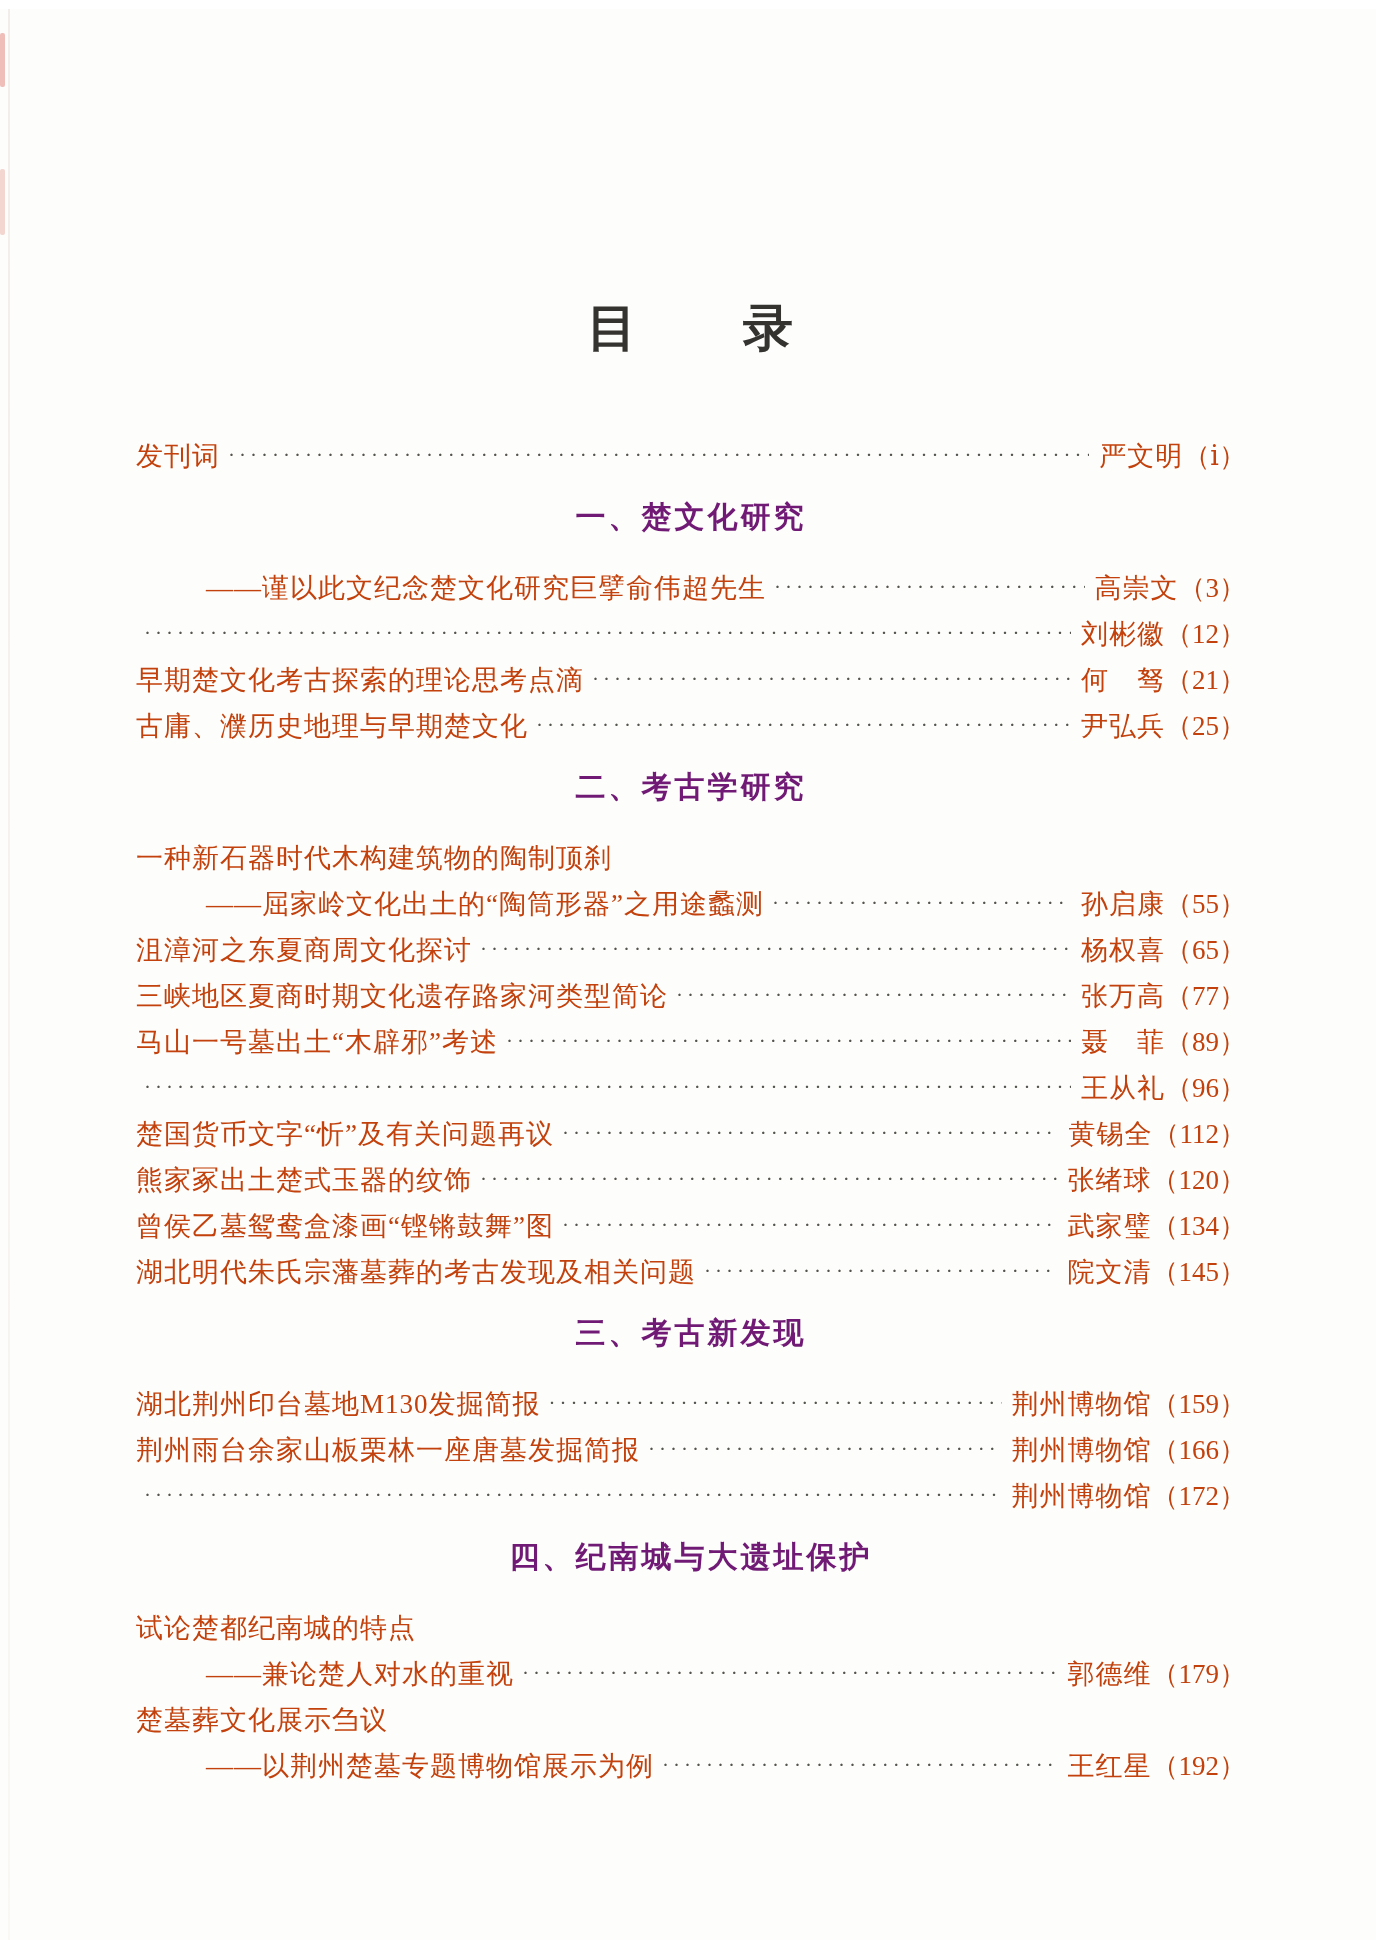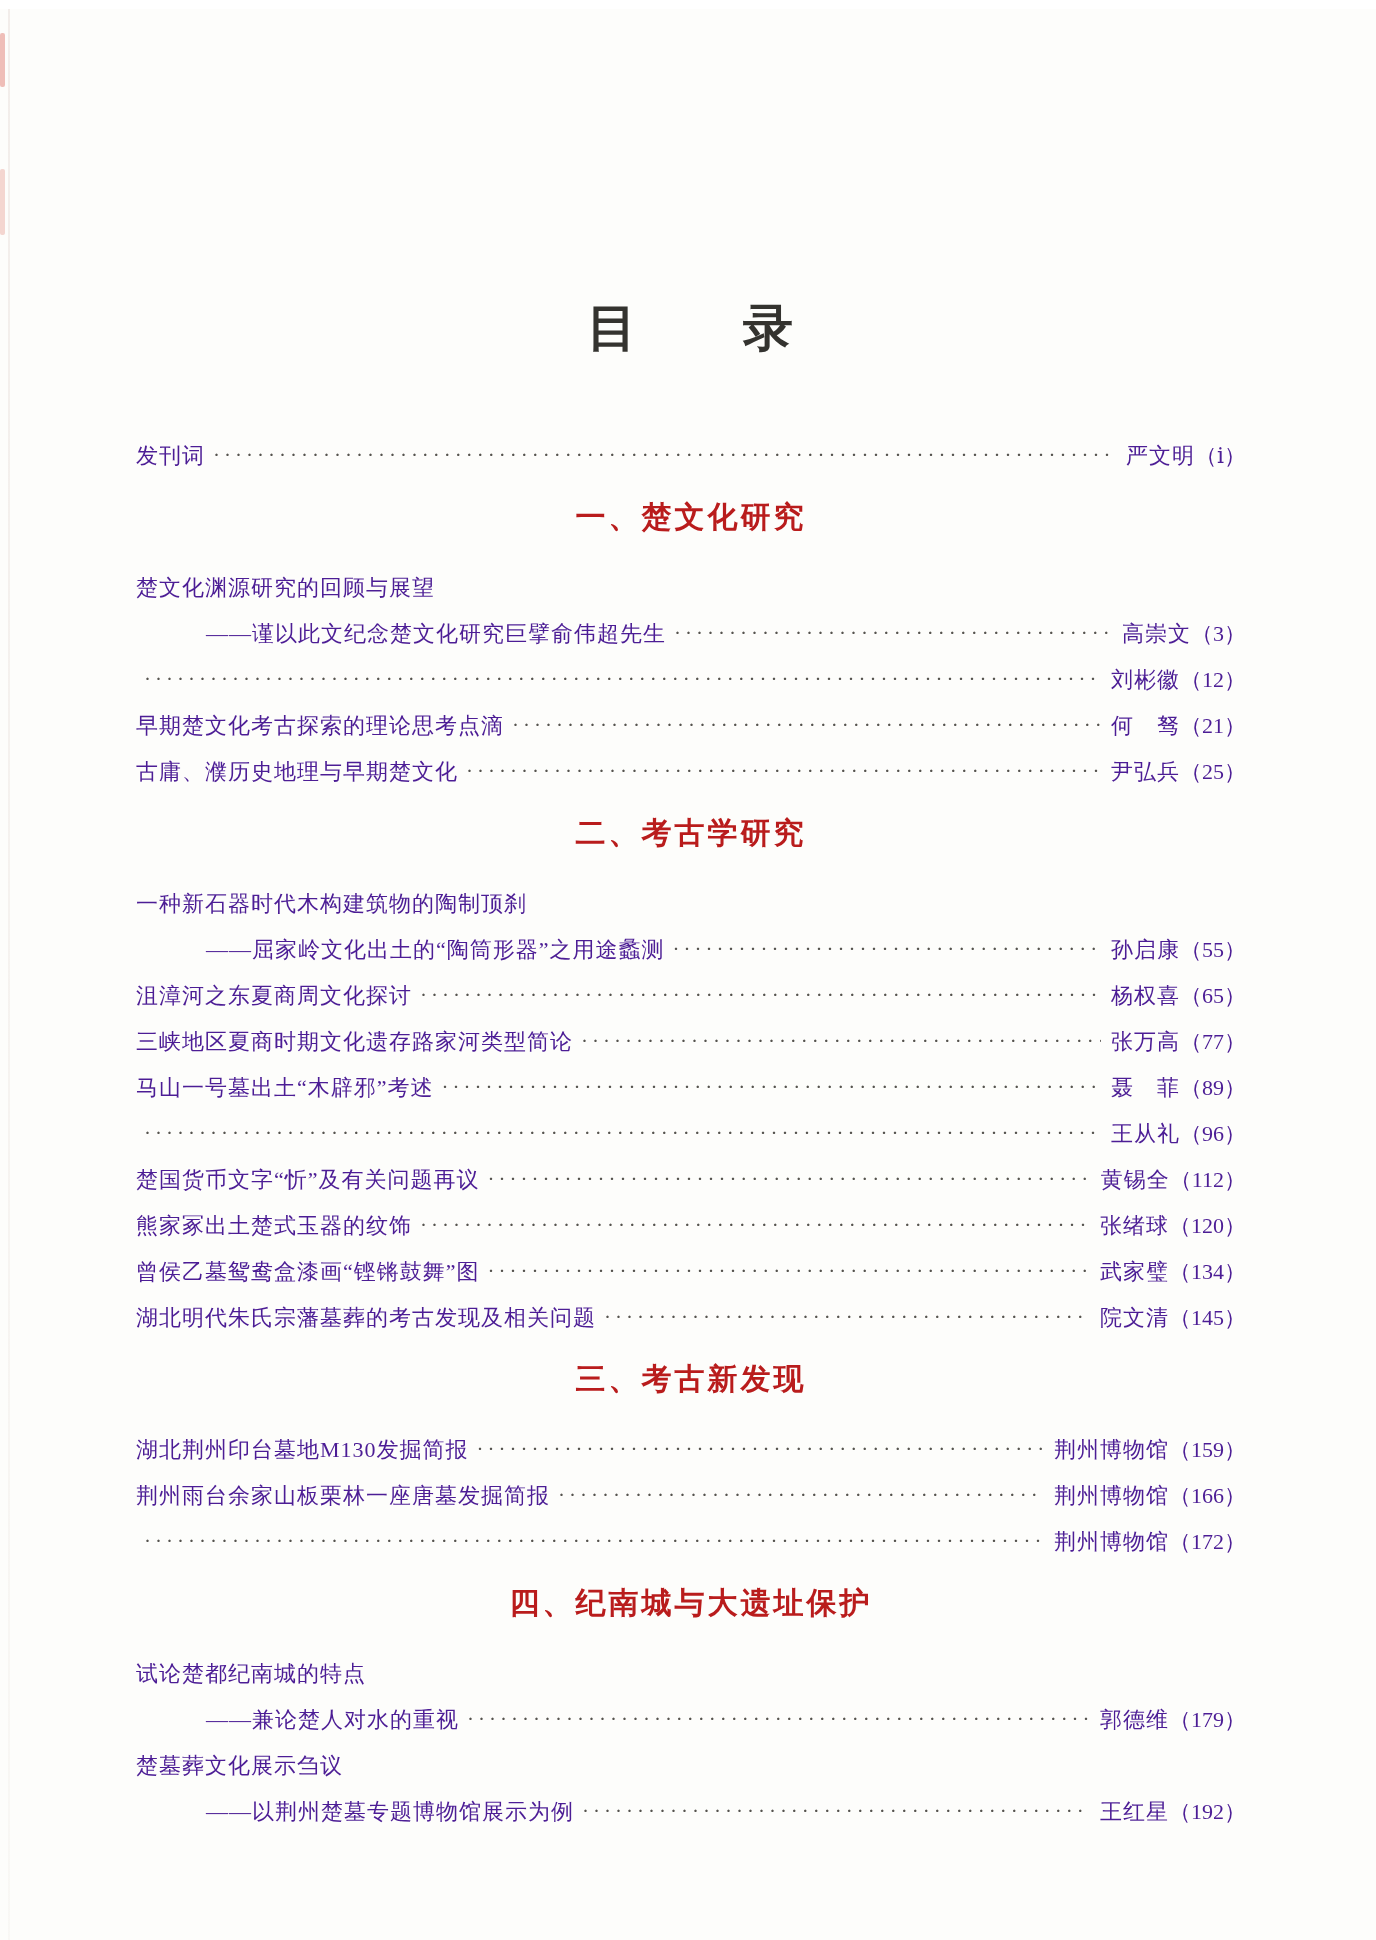--- a/index.html
+++ b/index.html
@@ -33,30 +33,30 @@
 
   .toc { margin-top:74px; }
 
   .sec {
     margin:16px 0 26px 0;
     text-align:center;
     font-family:"Liberation Sans","DejaVu Sans",sans-serif;
     font-weight:bold;
     font-size:30px; line-height:44px;
     letter-spacing:3px;
-    color:#b91c1c;
+    color:#701a75;
   }
 
   .row {
     display:flex;
     align-items:flex-start;
-    font-size:22px;
+    font-size:27px;
     line-height:46px;
     white-space:nowrap;
-    color:#4c1d95;
+    color:#c2410c;
   }
   .row.indent { padding-left:70px; }
 
   .t { flex:0 0 auto; letter-spacing:1px; }
 
   .leader {
     flex:1 1 auto;
     min-width:0;
     overflow:hidden;
     margin:0 10px 0 8px;
@@ -88,23 +88,20 @@
 
       <div class="row">
         <span class="t">发刊词</span>
         <span class="leader"></span>
         <span class="author">严文明</span>
         <span class="pageref">（ⅰ）</span>
       </div>
 
       <h2 class="sec">一、楚文化研究</h2>
 
-      <div class="row">
-        <span class="t">楚文化渊源研究的回顾与展望</span>
-      </div>
       <div class="row indent">
         <span class="t">——谨以此文纪念楚文化研究巨擘俞伟超先生</span>
         <span class="leader"></span>
         <span class="author">高崇文</span>
         <span class="pageref">（3）</span>
       </div>
       <div class="row">
         <span class="leader"></span>
         <span class="author">刘彬徽</span>
         <span class="pageref">（12）</span>

